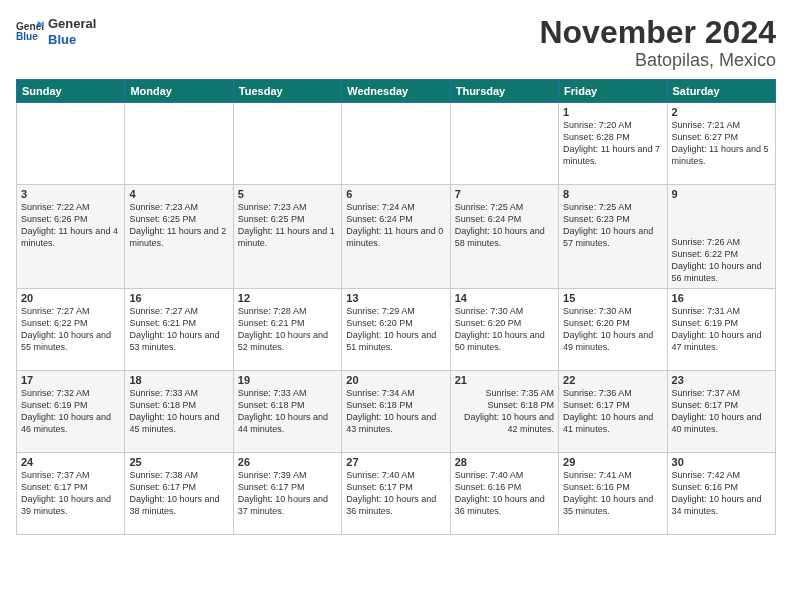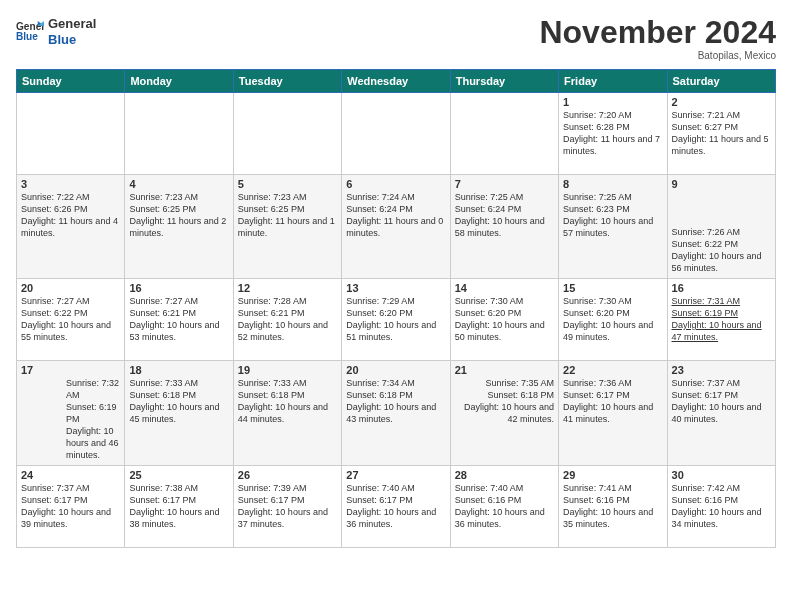--- a/index.html
+++ b/index.html
@@ -34,21 +34,21 @@
     .title-block {
       text-align: right;
     }
     .month-title {
       font-size: 32px;
       font-weight: bold;
       color: #333;
       line-height: 1;
     }
     .location {
-      font-size: 10px;
+      font-size: 18px;
       color: #555;
       margin-top: 2px;
     }
     .calendar {
       width: 100%;
       border-collapse: collapse;
       font-size: 10px;
     }
     .calendar th {
       background: #0f766e;
@@ -221,29 +221,29 @@
 Daylight: 10 hours and 50 minutes.</div>
           </td>
           <td>
             <span class="day-num">15</span>
             <div class="day-info" style="white-space: pre-line;">Sunrise: 7:30 AM
 Sunset: 6:20 PM
 Daylight: 10 hours and 49 minutes.</div>
           </td>
           <td>
             <span class="day-num">16</span>
-            <div class="day-info" style="white-space: pre-line; text-decoration: underline;">Sunrise: 7:31 AM
+            <div class="day-info" style="white-space: pre-line;">Sunrise: 7:31 AM
 Sunset: 6:19 PM
 Daylight: 10 hours and 47 minutes.</div>
           </td>
         </tr>
         <tr>
           <td>
             <span class="day-num">17</span>
-            <div class="day-info" style="white-space: pre-line; margin-left: 45px;">Sunrise: 7:32 AM
+            <div class="day-info" style="white-space: pre-line;">Sunrise: 7:32 AM
 Sunset: 6:19 PM
 Daylight: 10 hours and 46 minutes.</div>
           </td>
           <td>
             <span class="day-num">18</span>
             <div class="day-info" style="white-space: pre-line;">Sunrise: 7:33 AM
 Sunset: 6:18 PM
 Daylight: 10 hours and 45 minutes.</div>
           </td>
           <td>

